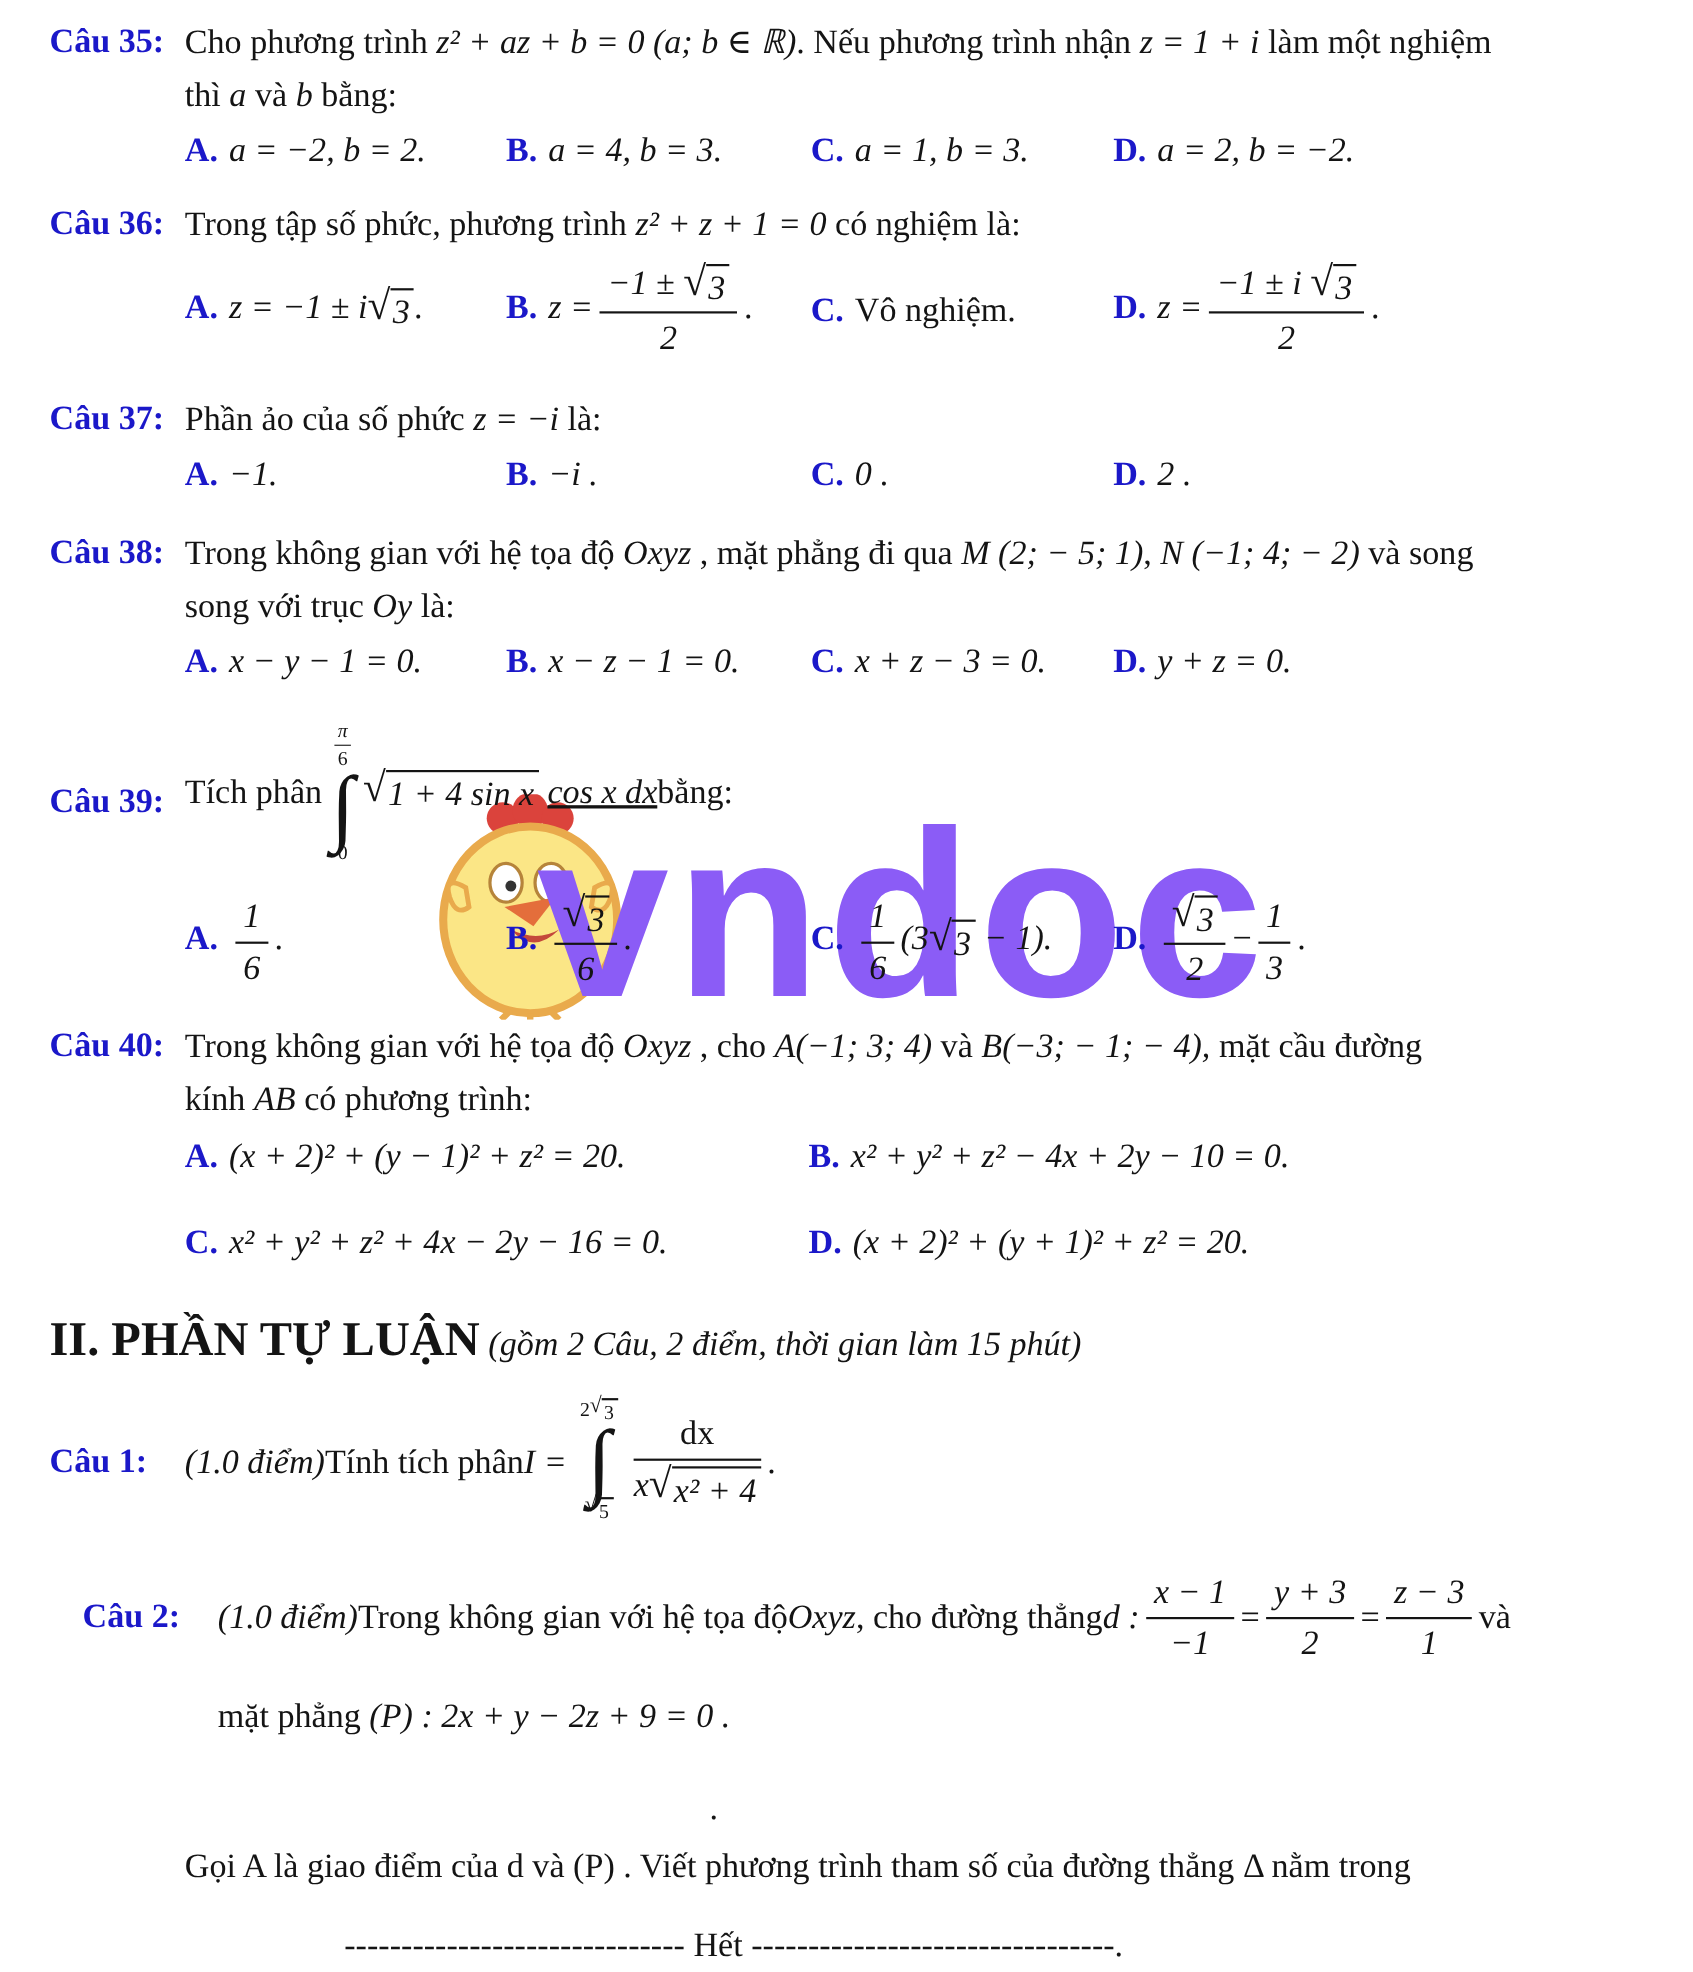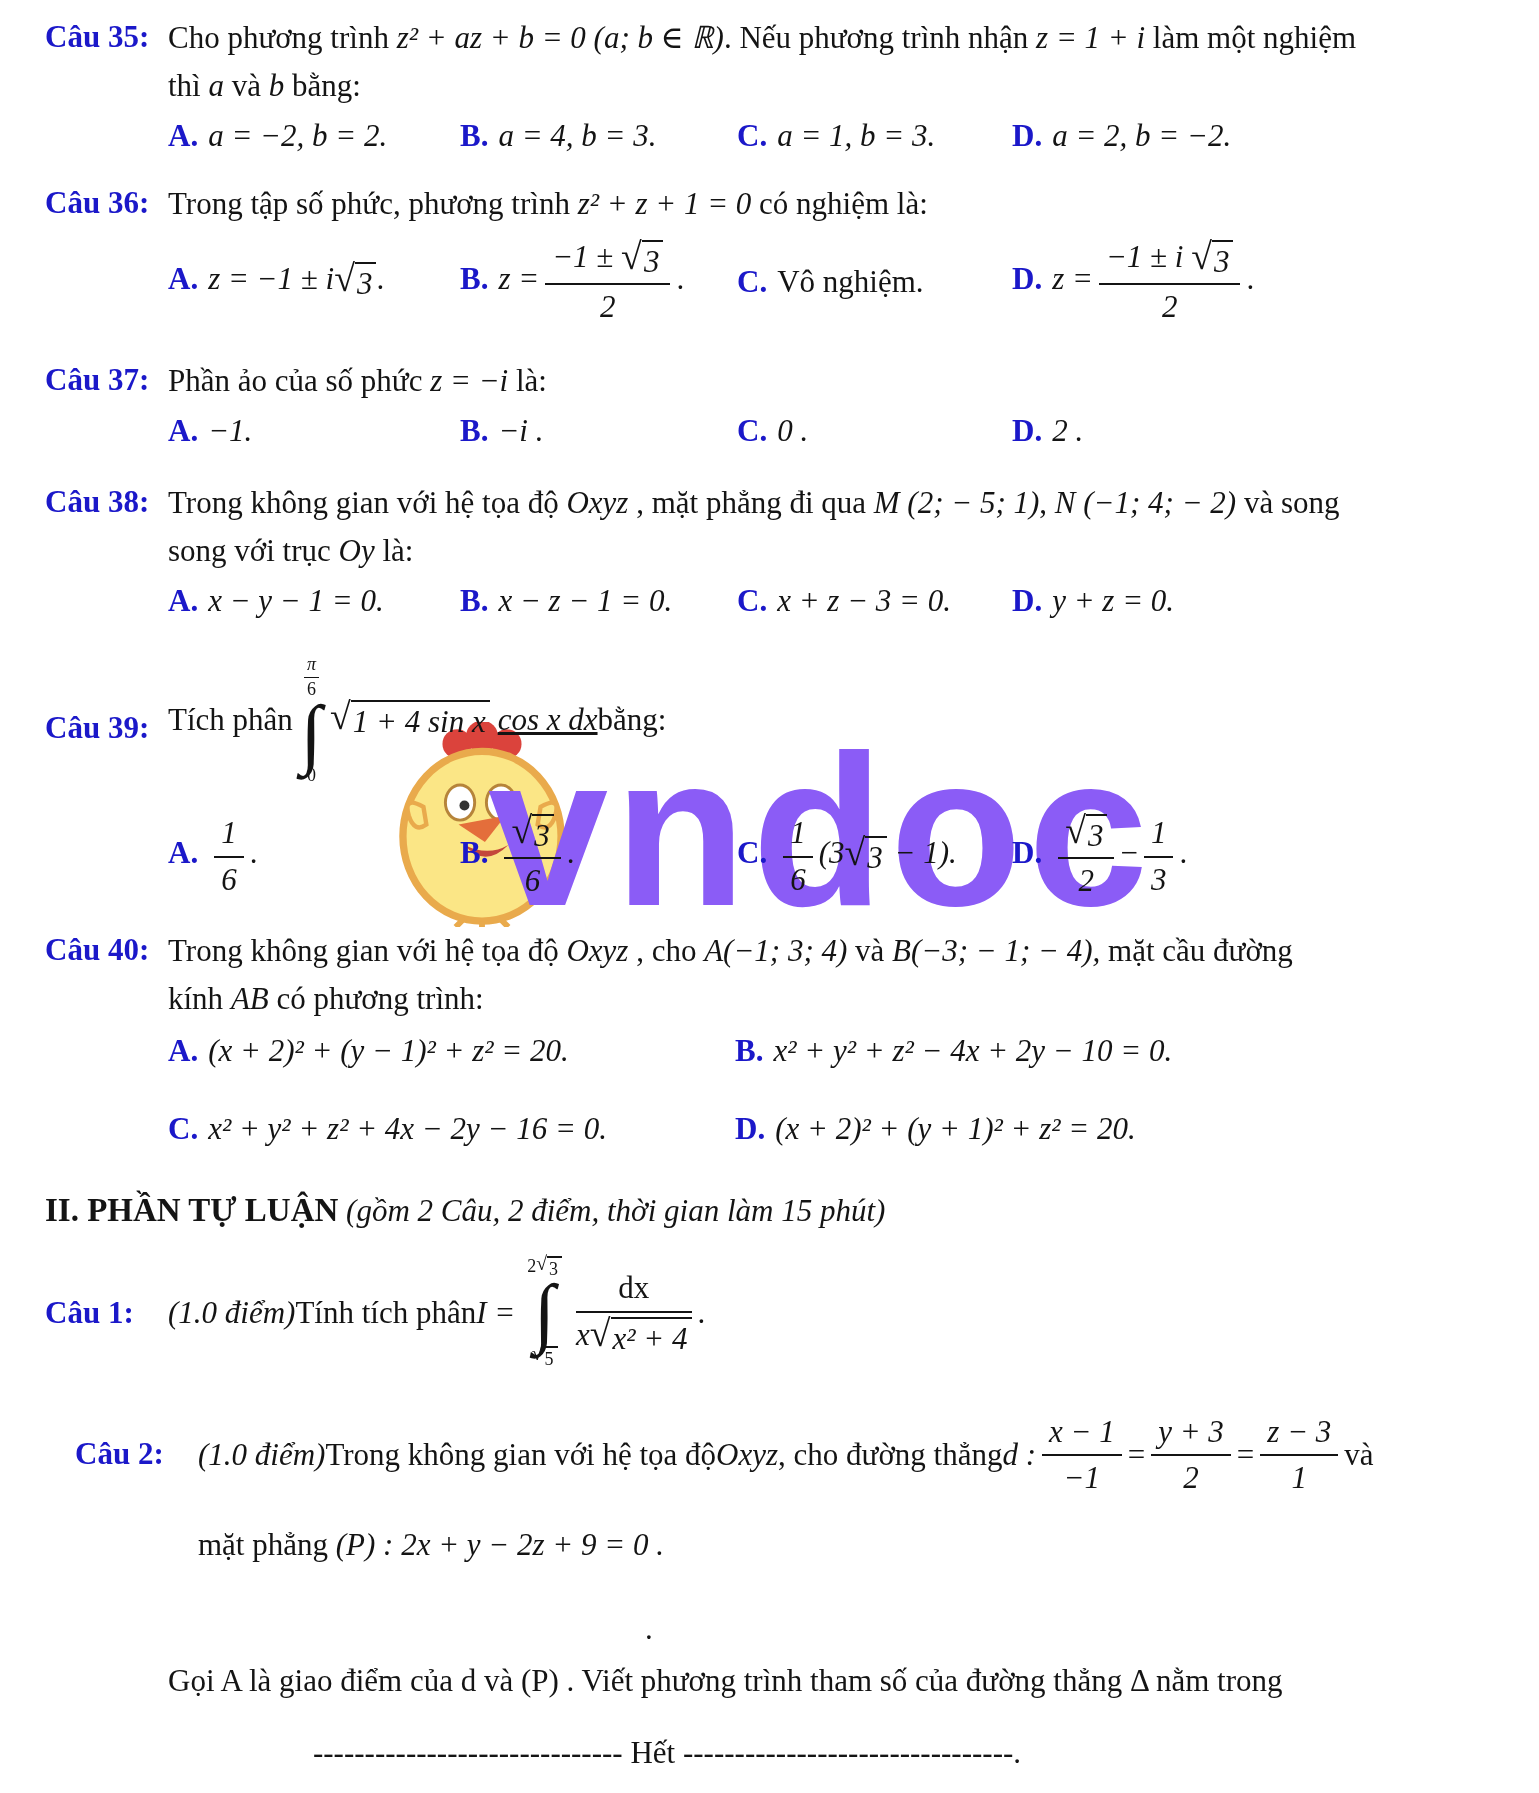--- a/index.html
+++ b/index.html
@@ -44,21 +44,21 @@
   
   .int{display:inline-flex;flex-direction:column;align-items:center;vertical-align:middle;line-height:1;margin:0 8px;}
   .isign{font-size:2.5em;font-style:normal;line-height:0.85;}
   .ilim{font-size:0.58em;line-height:1.1;}
   .ilim .rsign{font-size:1.1em;}
   .mfrac{display:inline-flex;flex-direction:column;text-align:center;}
   .mfrac .num{padding:0 3px 1px 3px;border-bottom:1.5px solid #141414;}
   .mfrac .den{padding-top:1px;}
   
   .sec{margin:34px 0 22px 0;line-height:1.4;}
-  .sec b{font-size:33px;}
+  .sec b{font-size:44px;}
   .sec i{font-size:31px;}
   
   .dotline{margin:34px 0 0 600px;line-height:1;}
   .goi{margin:8px 0 0 123px;line-height:1.85;}
   .het{text-align:center;margin:26px 210px 0 0;white-space:nowrap;}
   .mb26{margin-bottom:26px;} .mb30{margin-bottom:30px;} .mb34{margin-bottom:34px;}
   .mb40{margin-bottom:40px;} .mb44{margin-bottom:44px;}
   .pt50{padding-top:52px;} .pt34{padding-top:34px;} .pt20{padding-top:20px;margin-left:30px;}
 </style>
 </head>

